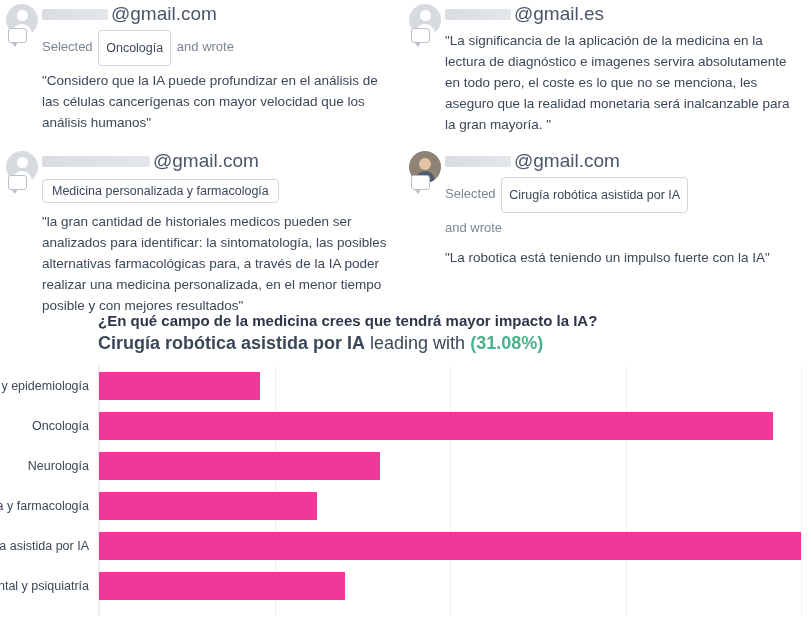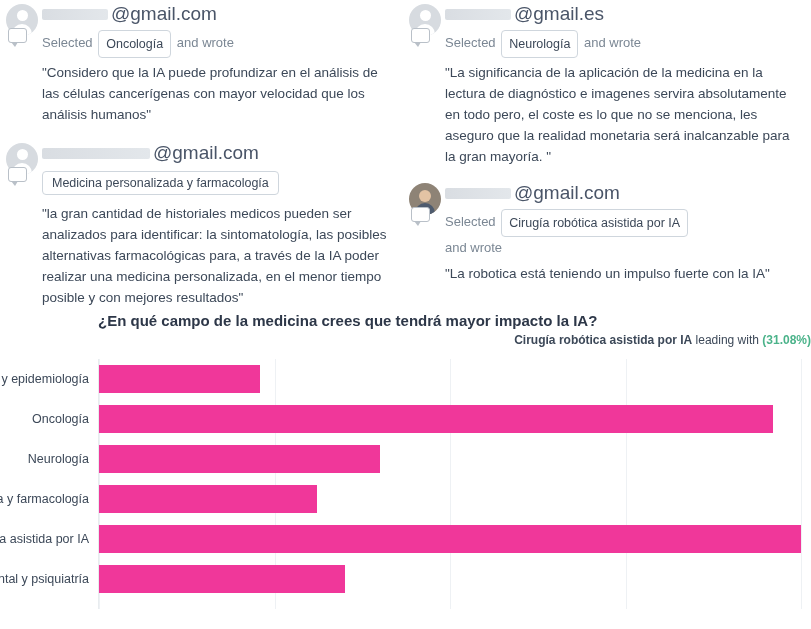--- a/index.html
+++ b/index.html
@@ -111,21 +111,21 @@
   }
   .handle {
     font-size: 19px;
     color: #4a5568;
     font-weight: 500;
   }
 
   .selected-row {
     font-size: 13px;
     color: #7b8794;
-    line-height: 22px;
+    line-height: 30px;
     margin-bottom: 4px;
   }
   .tag {
     display: inline-block;
     border: 1px solid #cfd6dd;
     border-radius: 4px;
     padding: 2px 7px;
     font-size: 12.5px;
     color: #3c4858;
     background: #fff;
@@ -156,24 +156,23 @@
     top: 312px;
     width: 811px;
   }
   .chart-title {
     font-size: 15px;
     font-weight: bold;
     color: #2d3748;
     margin: 0 0 4px 98px;
   }
   .chart-sub {
-    font-size: 12px;
+    font-size: 18px;
     color: #3c4858;
     margin: 0 0 12px 98px;
-    text-align: right;
   }
   .chart-sub .lead {
     font-weight: bold;
   }
   .chart-sub .pct {
     color: #4bb38a;
     font-weight: bold;
   }
 
   .plot {
@@ -292,25 +291,20 @@
     <div class="comment">
       <div class="avatar">
         <div class="head"></div>
         <div class="body"></div>
       </div>
       <div class="bubbleicon"></div>
       <div class="name-row">
         <span class="name-blur" style="width:66px;"></span>
         <span class="handle">@gmail.es</span>
       </div>
-      <div class="selected-row">
-        <span>Selected</span>
-        <span class="tag">Neurología</span>
-        <span>and wrote</span>
-      </div>
       <p class="quote">"La significancia de la aplicación de la medicina en la lectura de diagnóstico e imagenes servira absolutamente en todo pero, el coste es lo que no se menciona, les aseguro que la realidad monetaria será inalcanzable para la gran mayoría. "</p>
     </div>
 
     <div class="comment" style="margin-top:16px;">
       <div class="avatar photo">
         <div class="head"></div>
         <div class="body"></div>
       </div>
       <div class="bubbleicon"></div>
       <div class="name-row">

